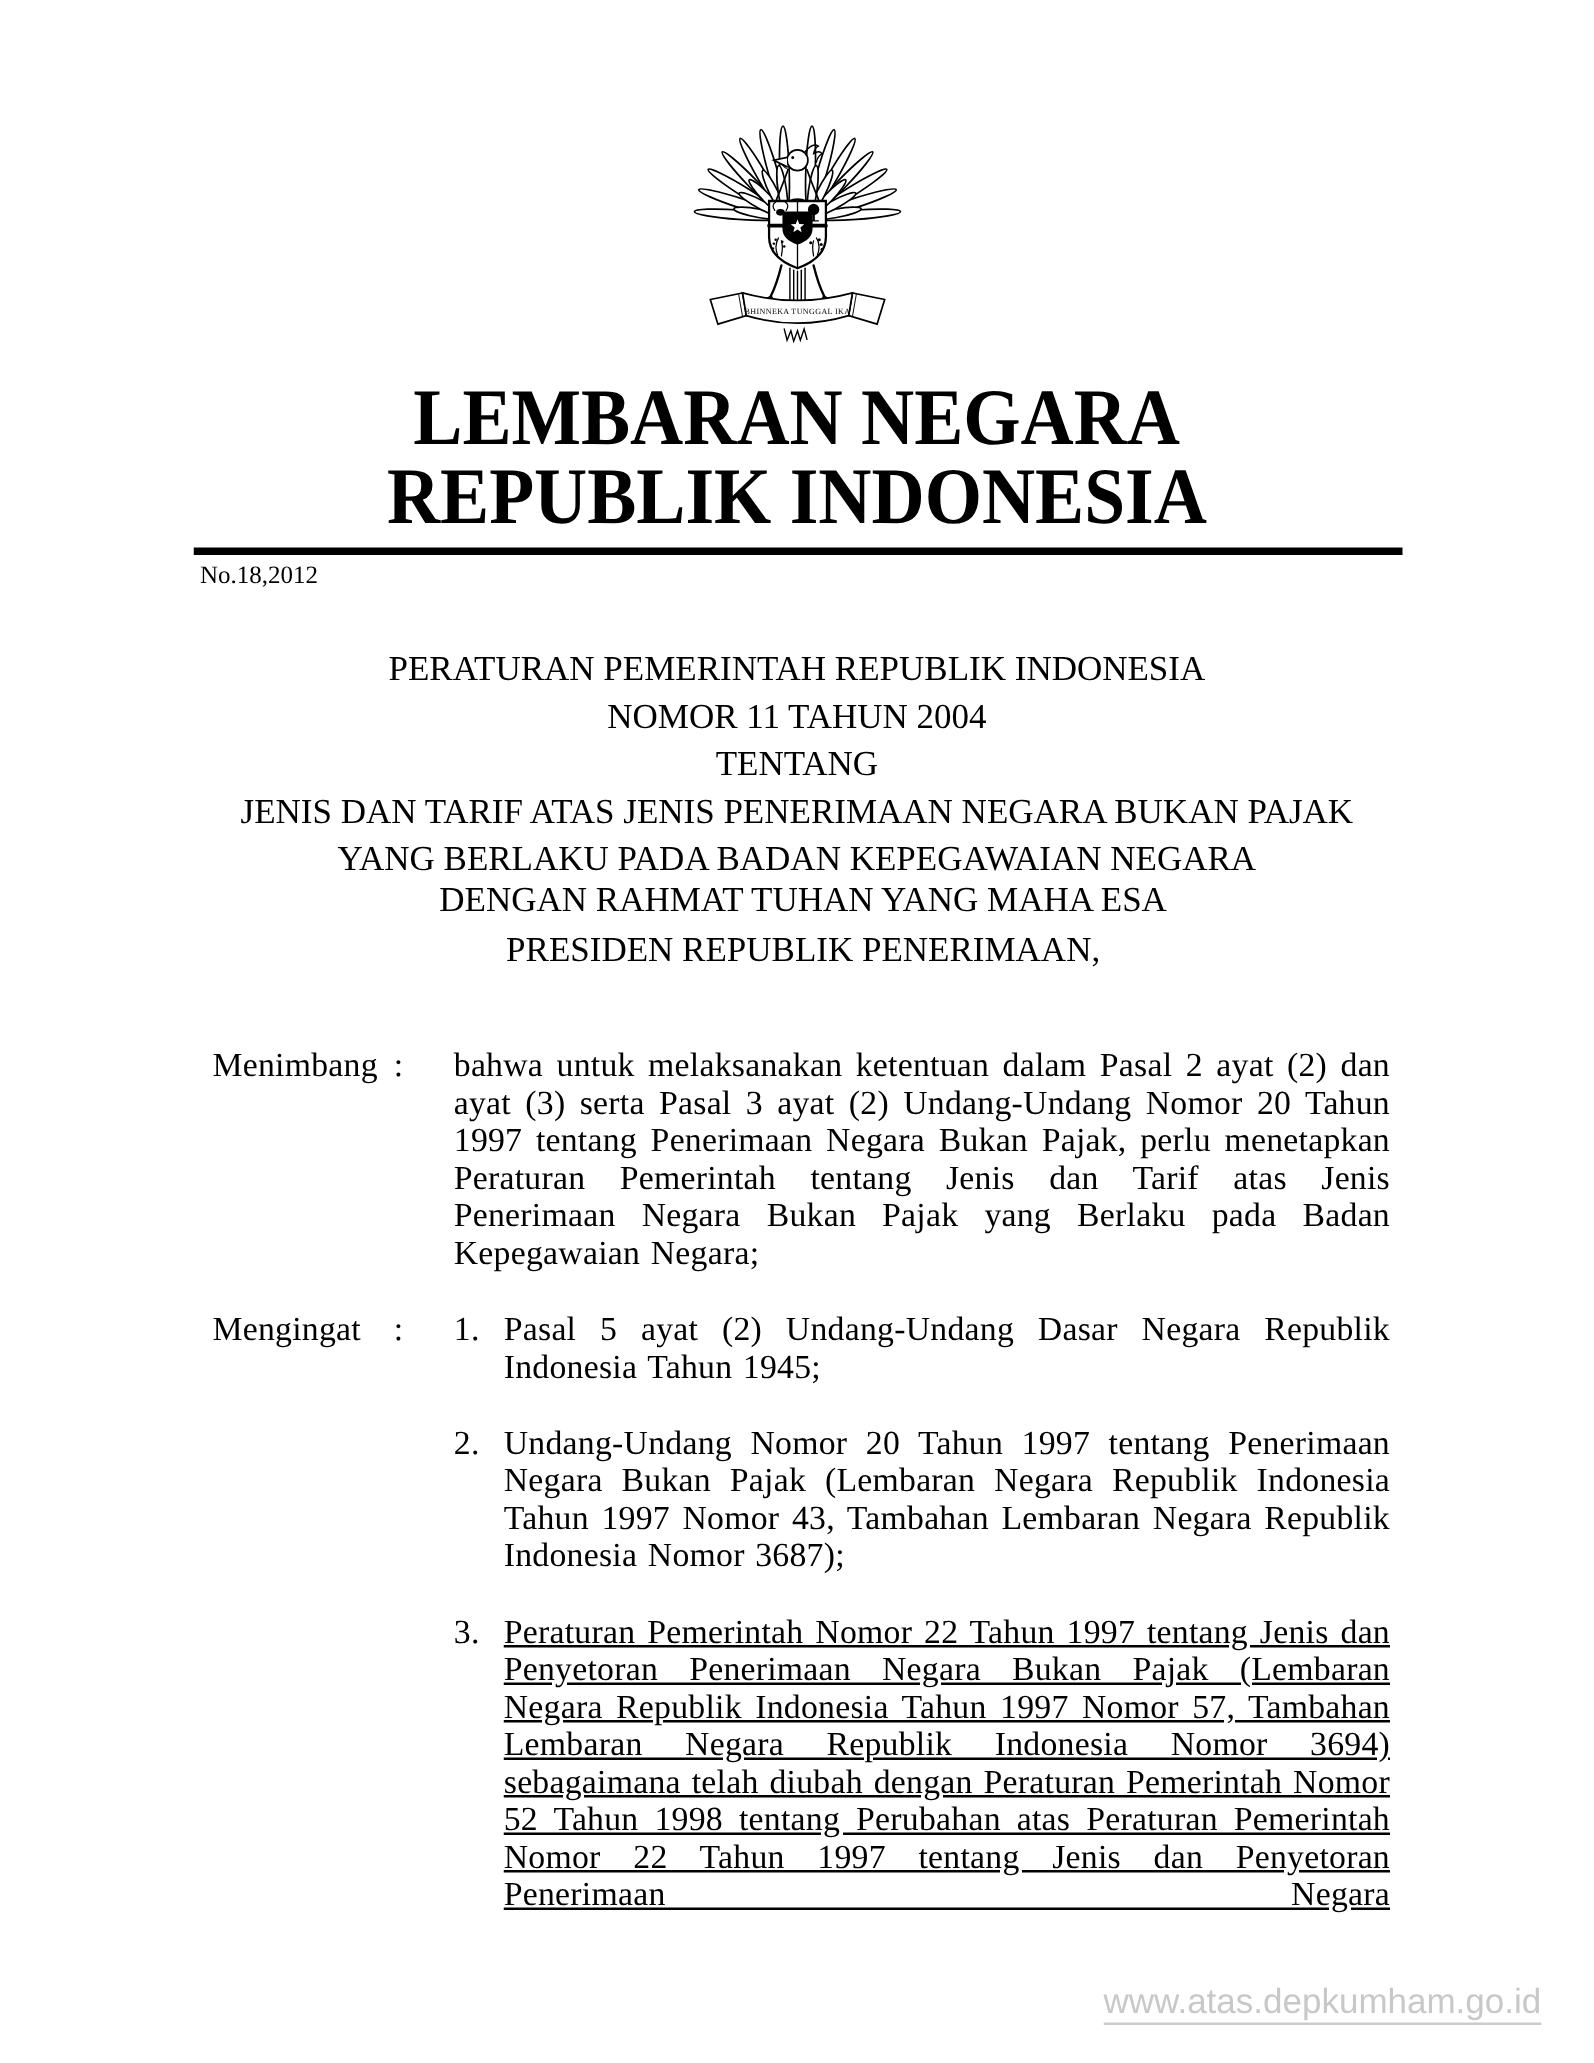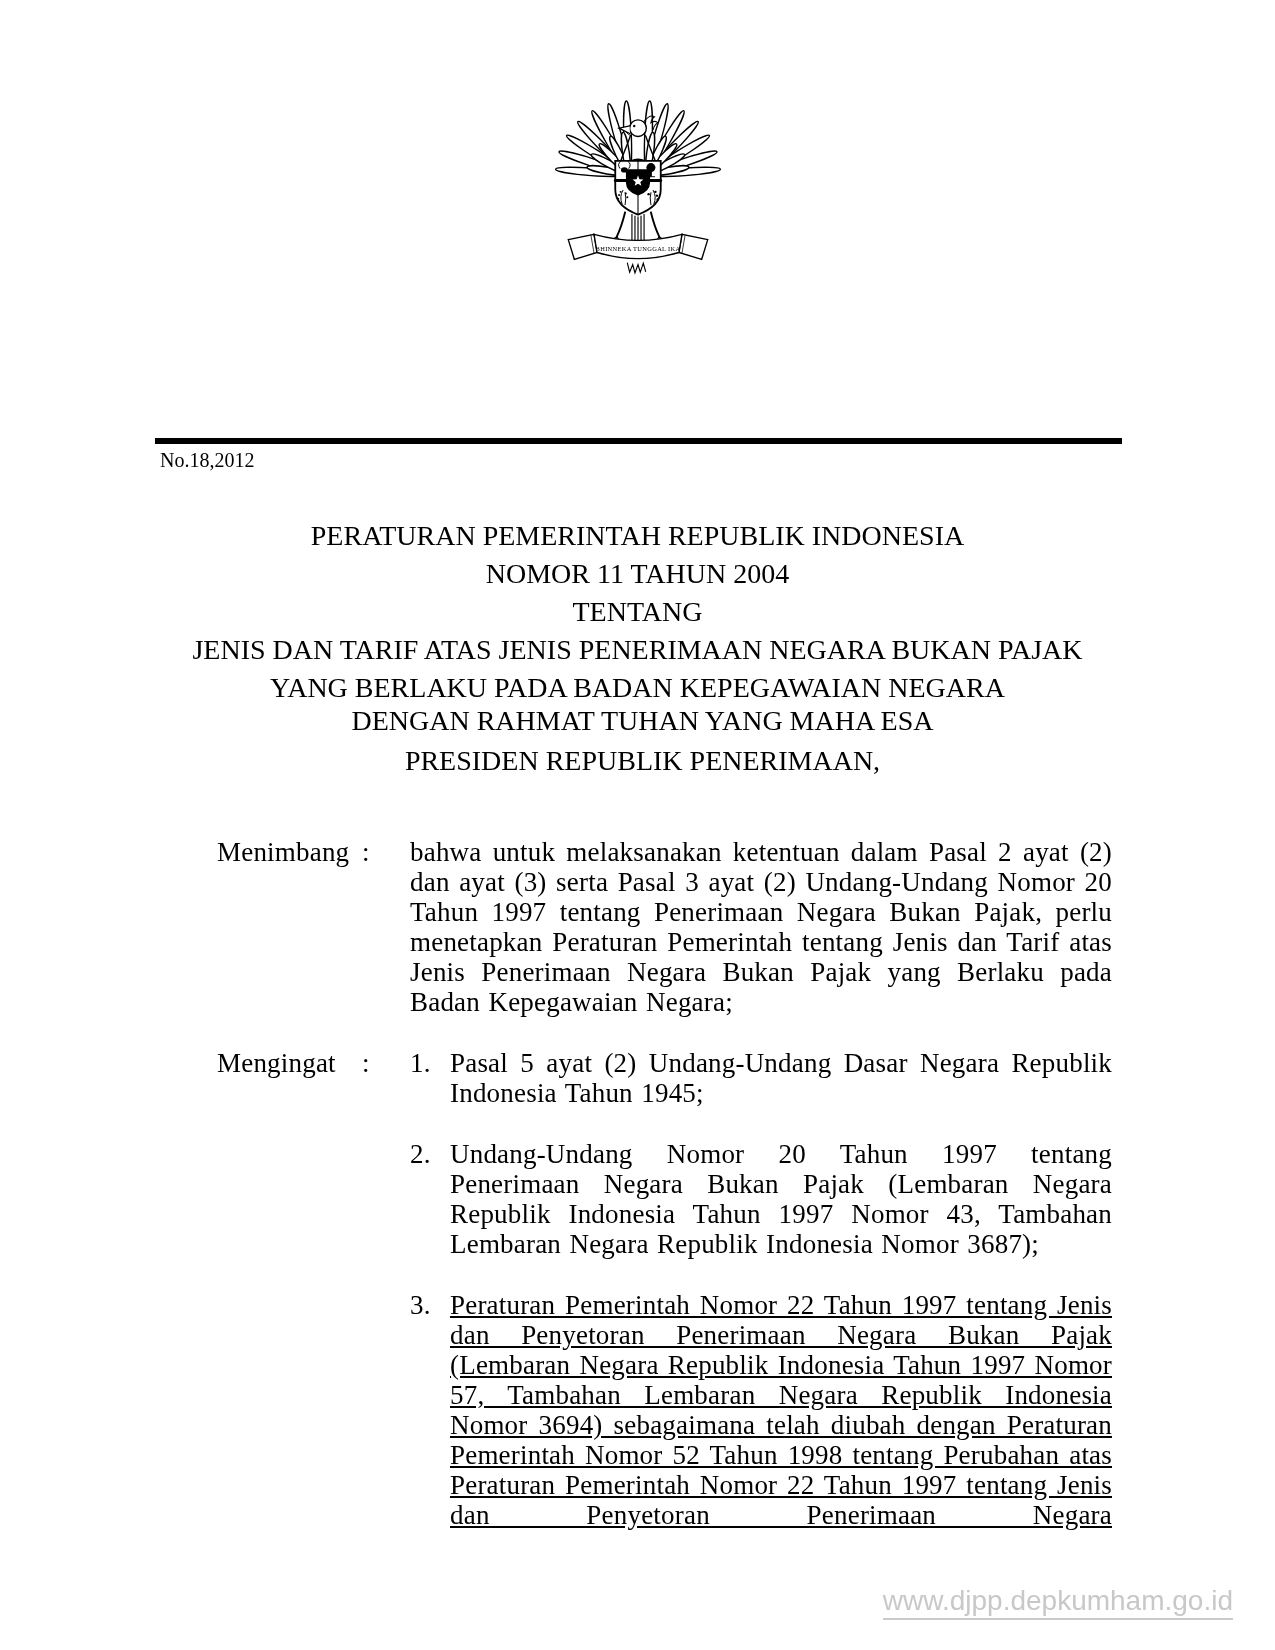--- a/index.html
+++ b/index.html
@@ -72,21 +72,20 @@
     width:942px;
     font-size:27px;
     line-height:30px;
     letter-spacing:0.2px;
     word-spacing:1.5px;
   }
   .clause {
     display:grid;
     grid-template-columns:145px 48px 1fr;
     align-items:start;
-    margin-left:47px;
   }
   .clause + .clause { margin-top:31px; }
   .clause-body { text-align:justify; }
   .ref-item {
     display:grid;
     grid-template-columns:40px 1fr;
     align-items:start;
   }
   .ref-item + .ref-item { margin-top:31px; }
   .ref-text { text-align:justify; }
@@ -190,20 +189,24 @@
           <path d="M28,204 L62,197 L66,221 L36,230 Z"></path>
           <path d="M212,204 L178,197 L174,221 L204,230 Z"></path>
           <path d="M58,199 L62,222 M182,199 L178,222" fill="none" stroke-width="1"></path>
           <path d="M62,197 Q120,213 178,197 L174,221 Q120,237 66,221 Z"></path>
         </g>
         <text x="120" y="219" text-anchor="middle" font-size="8.5" letter-spacing="0.4" fill="#000" stroke="none" font-family="Liberation Serif, serif">BHINNEKA TUNGGAL IKA</text>
       </g>
     </svg>
   </div>
 
+  <div class="masthead">
+    <div><span class="squeeze">LEMBARAN NEGARA</span></div>
+    <div><span class="squeeze">REPUBLIK INDONESIA</span></div>
+  </div>
 
   <div class="rule"></div>
 
   <div class="gazette-number">No.18,2012</div>
 
   <div class="title-block">
     <div>PERATURAN PEMERINTAH REPUBLIK INDONESIA</div>
     <div>NOMOR 11 TAHUN 2004</div>
     <div>TENTANG</div>
     <div>JENIS DAN TARIF ATAS JENIS PENERIMAAN NEGARA BUKAN PAJAK</div>
@@ -237,15 +240,15 @@
         </div>
         <div class="ref-item">
           <div>3.</div>
           <div class="ref-text justify-last">Peraturan Pemerintah Nomor 22 Tahun 1997 tentang Jenis dan Penyetoran Penerimaan Negara Bukan Pajak (Lembaran Negara Republik Indonesia Tahun 1997 Nomor 57, Tambahan Lembaran Negara Republik Indonesia Nomor 3694) sebagaimana telah diubah dengan Peraturan Pemerintah Nomor 52 Tahun 1998 tentang Perubahan atas Peraturan Pemerintah Nomor 22 Tahun 1997 tentang Jenis dan Penyetoran Penerimaan Negara</div>
         </div>
       </div>
     </div>
 
   </div>
 
-  <div class="watermark">www.djpp.depkumham.go.id</div>
+  <div class="watermark">www.atas.depkumham.go.id</div>
 
 </div>
 
 </body></html>

